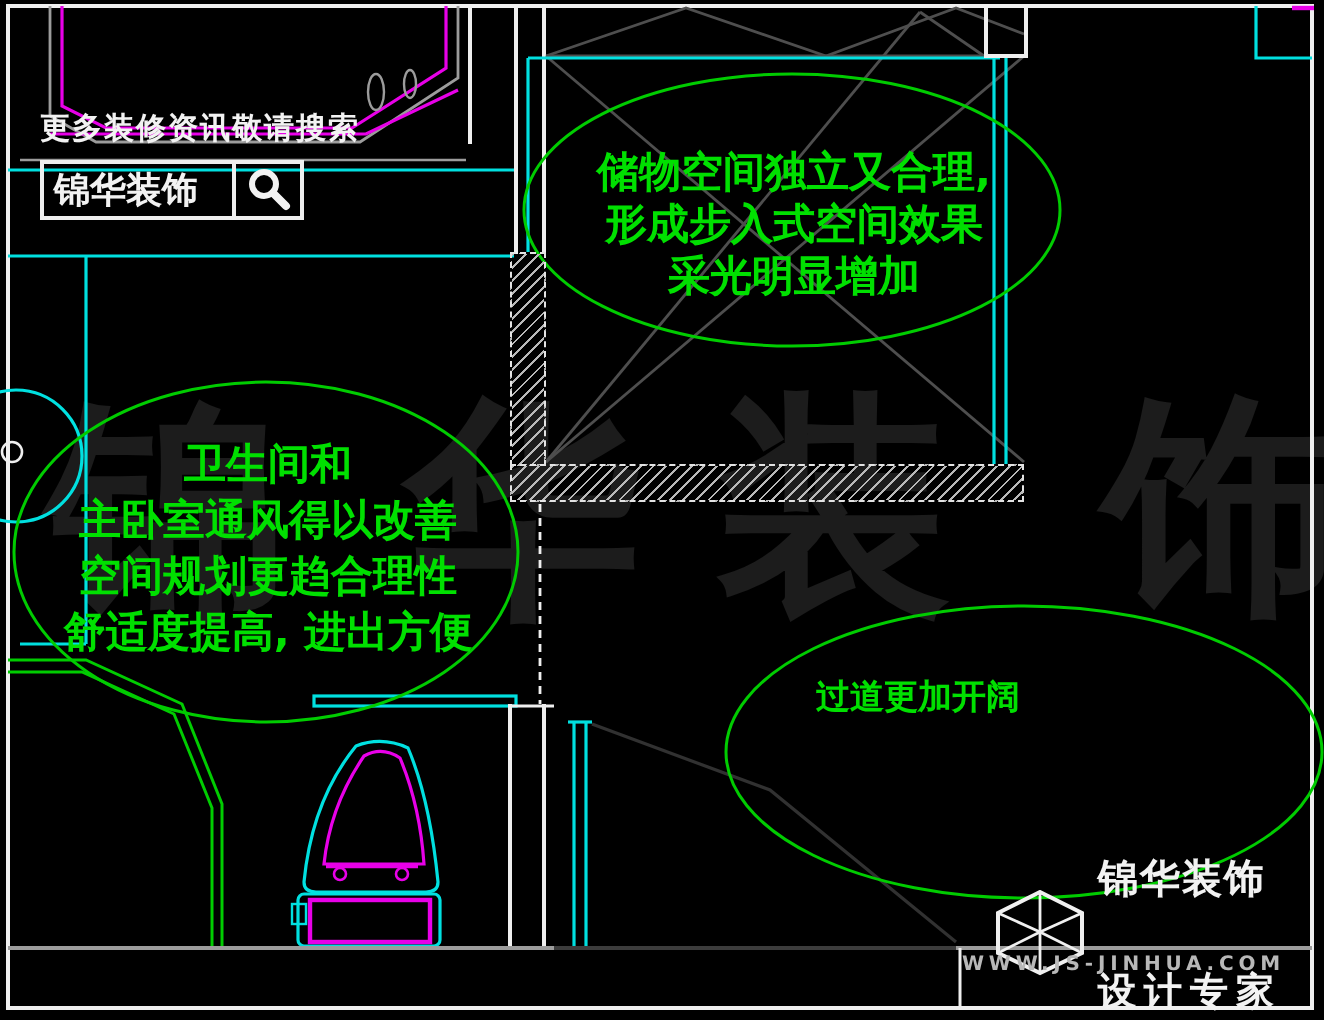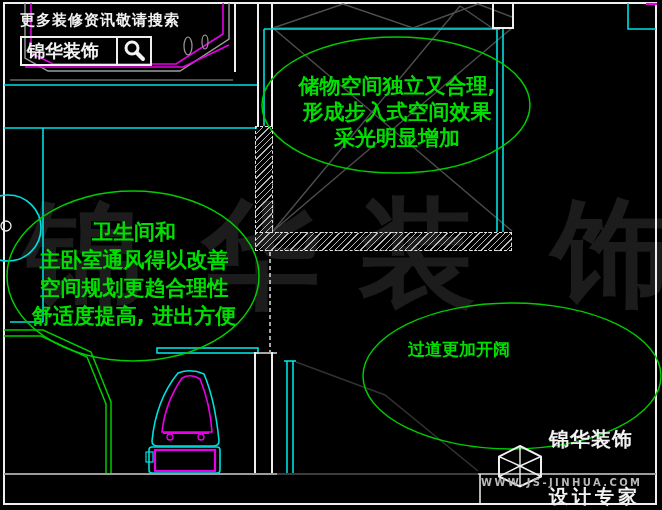--- a/index.html
+++ b/index.html
@@ -25,21 +25,21 @@
          background:repeating-linear-gradient(135deg,#b9b9b9 0 1px,transparent 1px 4.5px);}
   
   .ann{position:absolute;color:var(--annotation-green,#00e000);font-weight:bold;
        text-align:center;white-space:nowrap;}
   .ann div{height:auto;}
   .ann-closet{left:268px;top:73px;width:258px;font-size:21px;line-height:26px;}
   .ann-bath{left:8px;top:218px;width:252px;font-size:21px;line-height:28px;}
   .ann-hall{left:408px;top:334px;width:250px;font-size:17px;line-height:30px;text-align:left;}
   
   .banner{position:absolute;left:20px;top:11px;color:#f2f2f2;}
-  .banner .tagline{font-size:15px;font-weight:bold;letter-spacing:1px;}
+  .banner .tagline{font-size:15px;font-weight:bold;letter-spacing:1px;margin-top:44px;}
   .brand-box{margin-top:6px;width:128px;height:26px;border:2px solid #eee;
              display:flex;align-items:center;}
   .brand-box .brand{font-size:18px;font-weight:bold;padding:0 5px;flex:1;}
   .brand-box .divider{width:2px;height:26px;background:#eee;}
   .brand-box .mag{width:32px;height:26px;display:flex;align-items:center;justify-content:center;}
   
   .logo{position:absolute;left:497px;top:429px;color:#f2f2f2;}
   .logo-row{display:flex;align-items:center;}
   .logo-text{margin-left:6px;}
   .logo-brand{font-size:20px;font-weight:bold;line-height:21px;letter-spacing:1px;}

